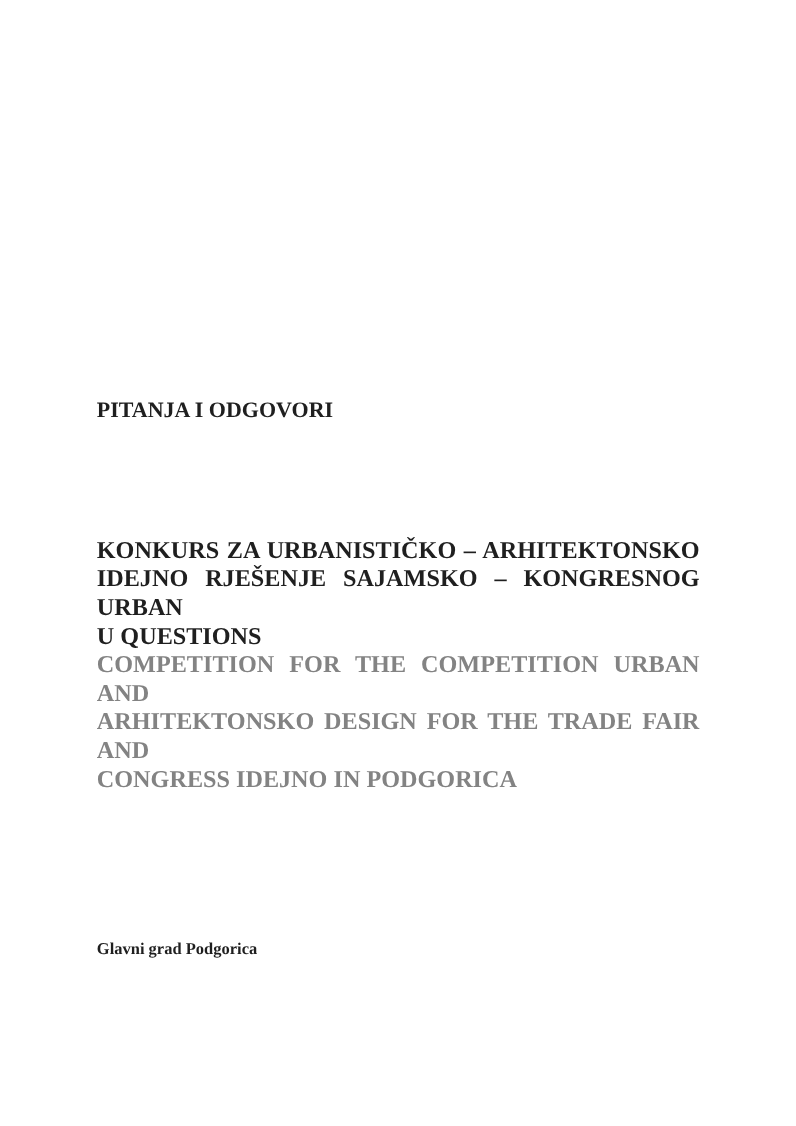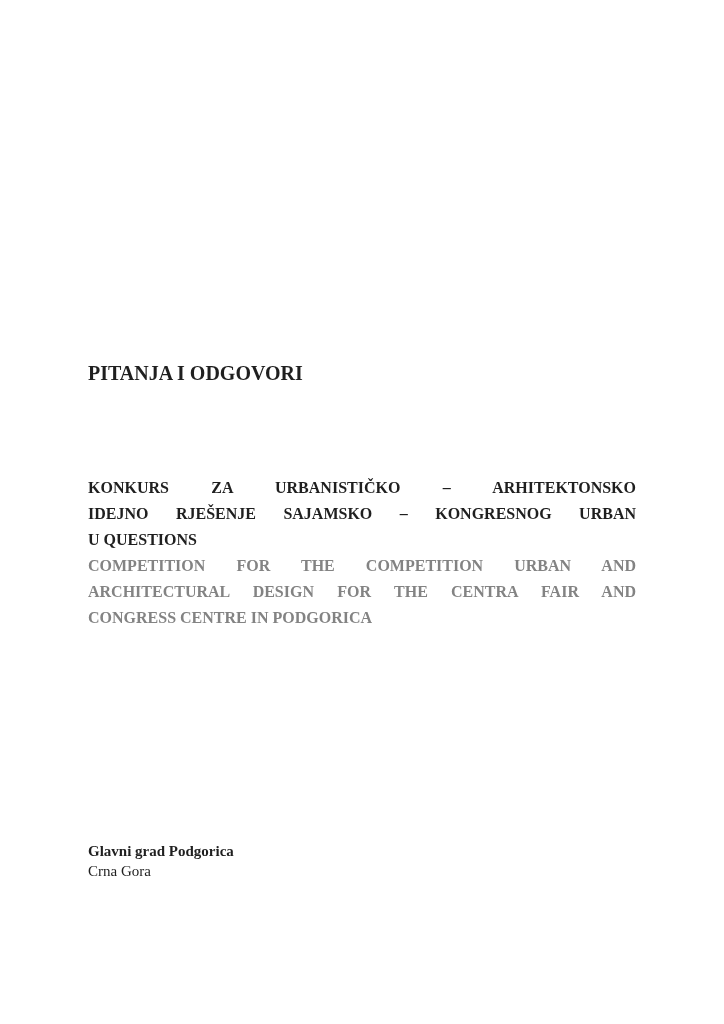--- a/index.html
+++ b/index.html
@@ -18,43 +18,43 @@
   .block { position: absolute; left: 88px; width: 548px; }
 
   .heading-block {
     top: 361px;
     font-size: 20px;
     line-height: 25px;
     font-weight: bold;
   }
 
   .title-block {
-    top: 475px;
-    font-size: 16px;
+    top: 487px;
+    font-size: 22px;
     line-height: 26px;
     font-weight: bold;
   }
 
   .footer-block {
     top: 841px;
     font-size: 15px;
     line-height: 20px;
   }
 
   .jline {
     text-align: justify;
     text-align-last: justify;
     text-justify: inter-word;
     overflow: hidden;
     white-space: normal;
   }
 
   .txt   { color: var(--text, #1f1f1f); }
   .muted { color: var(--muted, #838383); }
-  .bold  { font-weight: bold; }
+  .bold  { font-weight: bold; margin-top: 12px; }
 
   .weblink {
     color: var(--link, #2222cc);
     text-decoration: underline;
     cursor: pointer;
     display: inline-block;
   }
 </style>
 </head>
 <body>
@@ -63,22 +63,21 @@
 
   <div class="block heading-block">
     <div class="txt">PITANJA I ODGOVORI</div>
   </div>
 
   <div class="block title-block">
     <div class="txt jline">KONKURS ZA URBANISTIČKO – ARHITEKTONSKO</div>
     <div class="txt jline">IDEJNO RJEŠENJE SAJAMSKO – KONGRESNOG URBAN</div>
     <div class="txt">U QUESTIONS</div>
     <div class="muted jline">COMPETITION FOR THE COMPETITION URBAN AND</div>
-    <div class="muted jline">ARCHITECTURAL DESIGN FOR THE CENTRA FAIR AND</div>
-    <div class="muted">CONGRESS CENTRE IN PODGORICA</div>
+    <div class="muted jline">ARHITEKTONSKO DESIGN FOR THE TRADE FAIR AND</div>
+    <div class="muted">CONGRESS IDEJNO IN PODGORICA</div>
   </div>
 
   <div class="block footer-block">
     <div class="txt bold">Glavni grad Podgorica</div>
-    <div class="txt">Crna Gora</div>
   </div>
 
 </div>
 
 </body></html>

